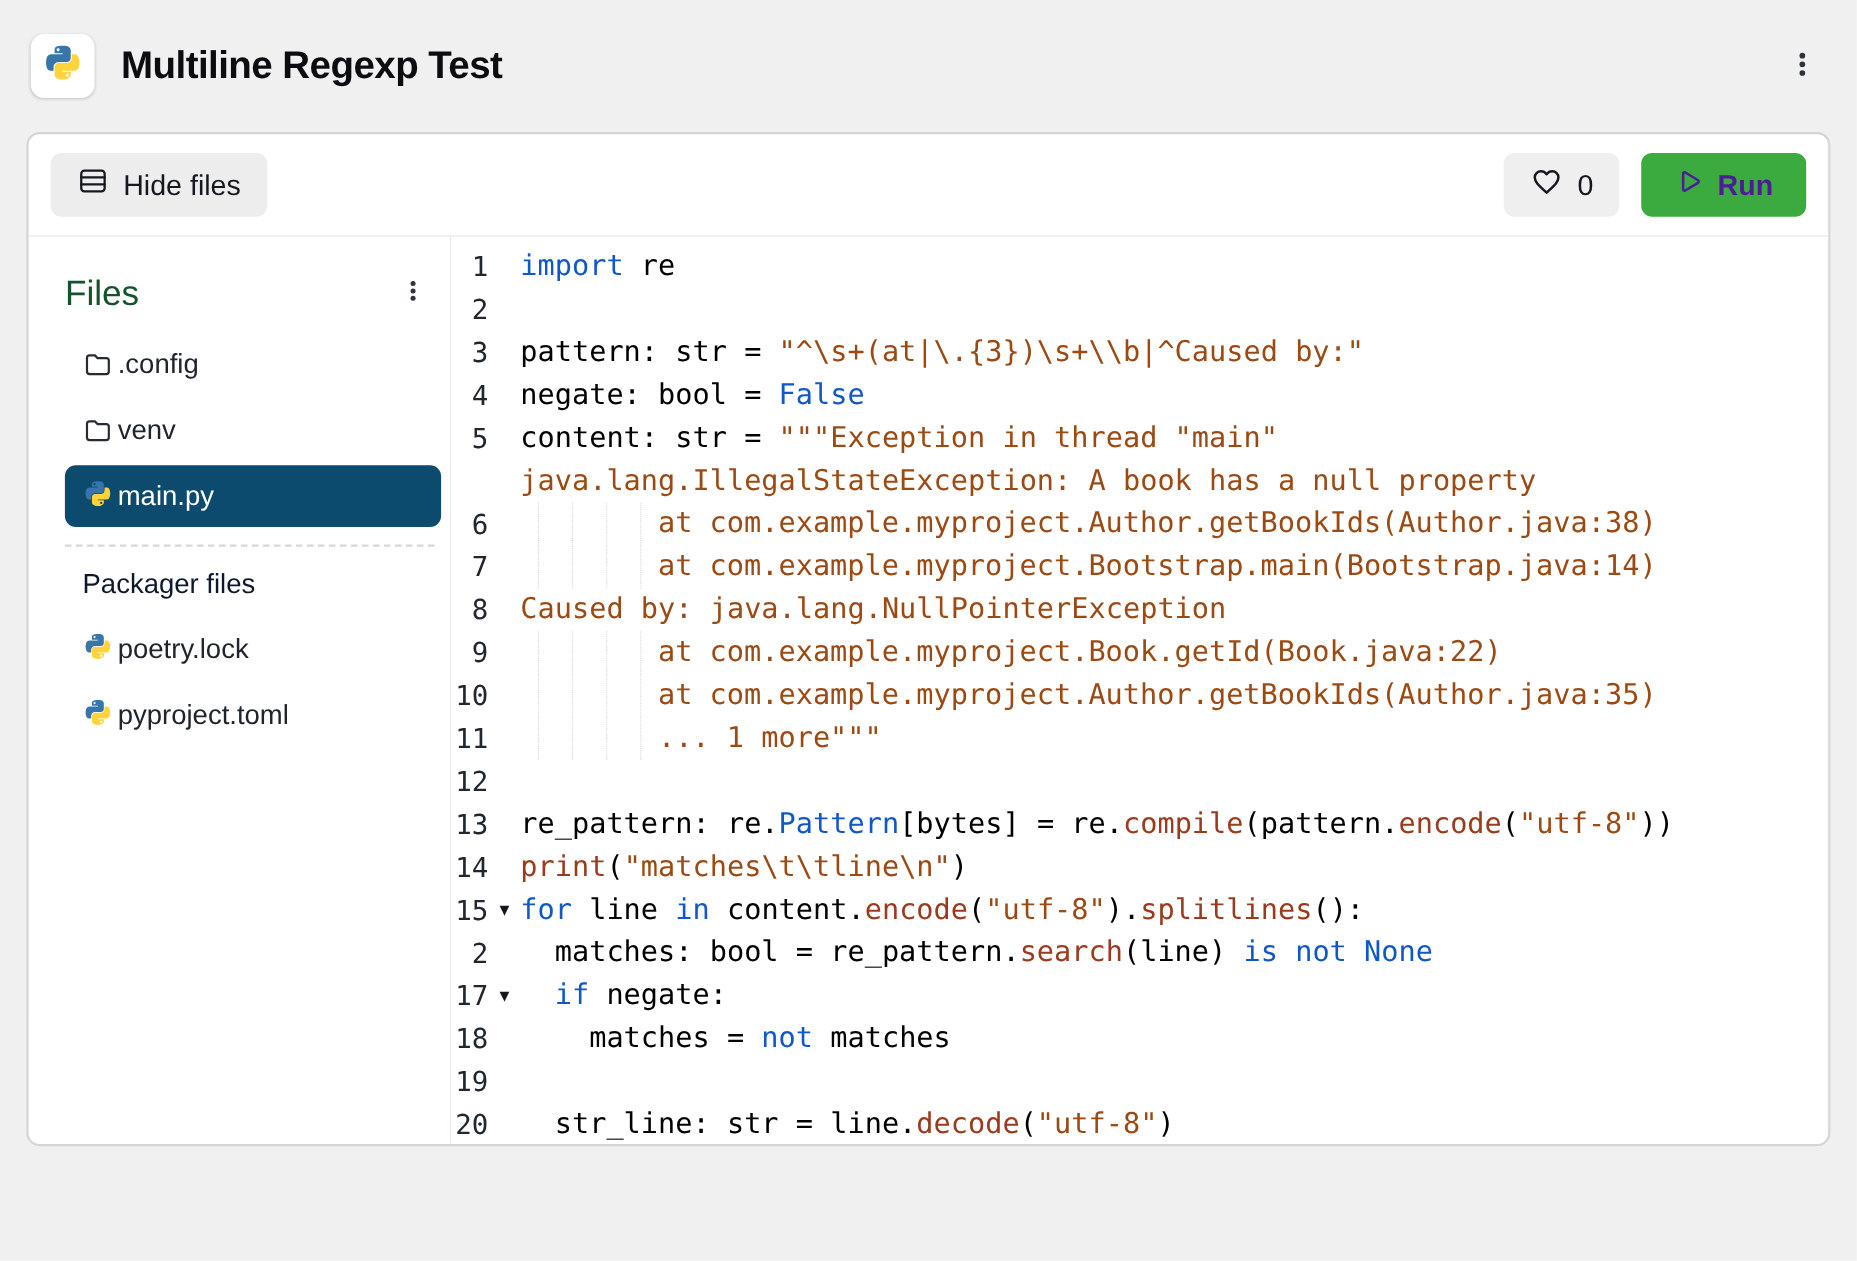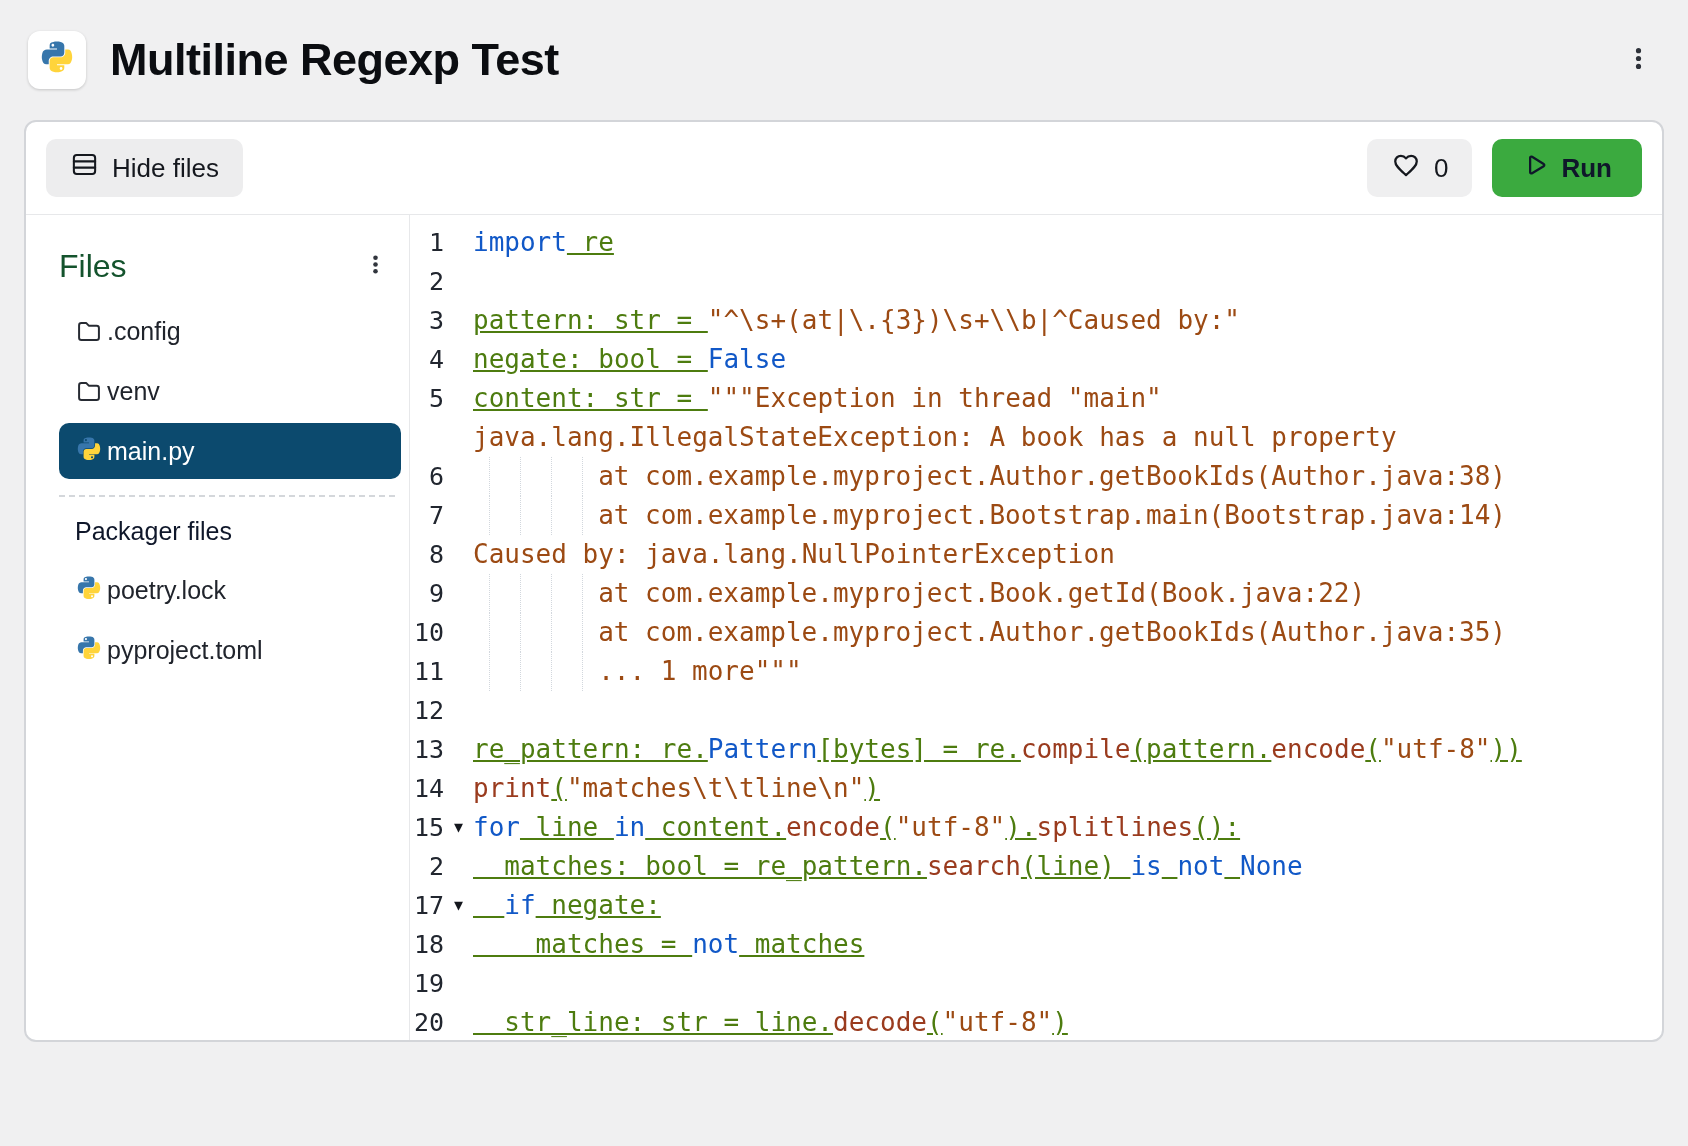--- a/index.html
+++ b/index.html
@@ -22,21 +22,21 @@
   .logo-box {
     width: 58px; height: 58px;
     background: #ffffff;
     border-radius: 12px;
     box-shadow: 0 1px 3px rgba(0,0,0,.18);
     display: flex; align-items: center; justify-content: center;
     flex: none;
   }
   .logo-box svg { width: 38px; height: 38px; }
   .page-title {
-    font-size: 45px;
+    font-size: 35px;
     font-weight: 700;
     letter-spacing: -0.5px;
     color: #0b0d11;
   }
   .kebab-btn {
     margin-left: auto;
     background: none; border: none; cursor: pointer;
     color: #2e323a;
     display: flex; align-items: center; justify-content: center;
     padding: 8px;
@@ -78,21 +78,21 @@
   }
   .btn-gray {
     background: #ededee;
     color: #15181e;
     padding: 0 24px;
     font-weight: 400;
   }
   .btn-like { margin-left: auto; padding: 0 24px; background: #efeff0; color:#15181e; }
   .btn-run {
     background: #3baa3f;
-    color: #0f172a;
+    color: #4c1d95;
     font-weight: 700;
     padding: 0 30px;
   }
 
   
   .work { flex: 1; display: flex; min-height: 0; }
 
   
   .sidebar {
     width: 384px;
@@ -172,21 +172,21 @@
   }
   .code-text { white-space: pre; }
   .guide {
     display: inline-block;
     width: 1ch;
     margin-left: 1ch;
     height: 39px;
     border-left: 1.5px dotted #d2d7dd;
     vertical-align: top;
   }
-  .tok-p { color: #4d7c0f; text-decoration: underline; }
+  .tok-p { color: #000000; }
   .tok-k { color: #1158c7; }
   .tok-t { color: #1158c7; }
   .tok-s { color: #9c4a13; }
   .tok-f { color: #9a3b1e; }
 </style>
 </head>
 <body>
 
 <div class="page">
 

